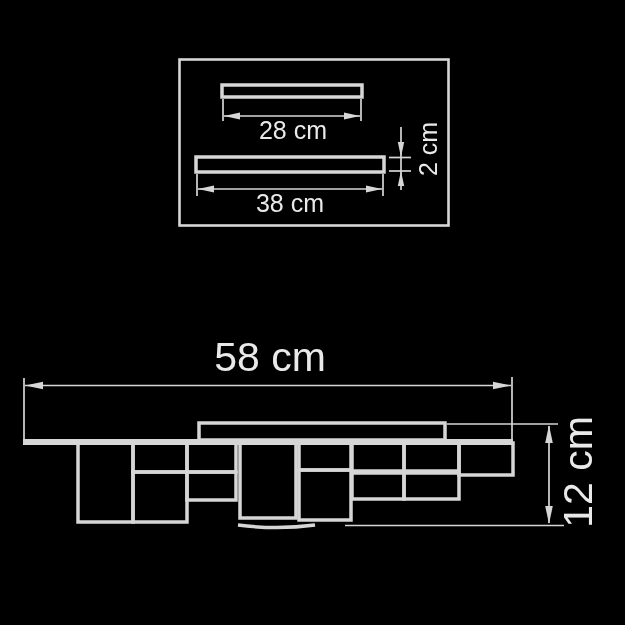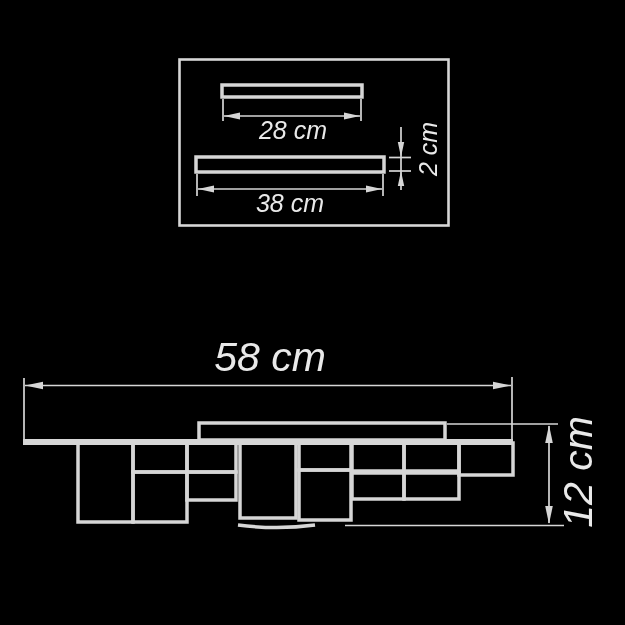--- a/index.html
+++ b/index.html
@@ -13,21 +13,20 @@
     width: 625px;
     height: 625px;
     background: var(--background);
     overflow: hidden;
   }
   .stage {
     position: relative;
     width: 625px;
     height: 625px;
     background: var(--background);
-    font-style: italic;
   }
   svg text {
     font-family: "Liberation Sans", "DejaVu Sans", sans-serif;
     fill: var(--text);
   }
   .ln   { fill: none; stroke: var(--line); stroke-width: 3.5; }
   .ln2  { fill: none; stroke: var(--line); stroke-width: 2.6; }
   .thin { fill: none; stroke: var(--line); stroke-width: 1.7; }
   .solid { fill: var(--line); stroke: none; }
   .t25 { font-size: 25px; }

